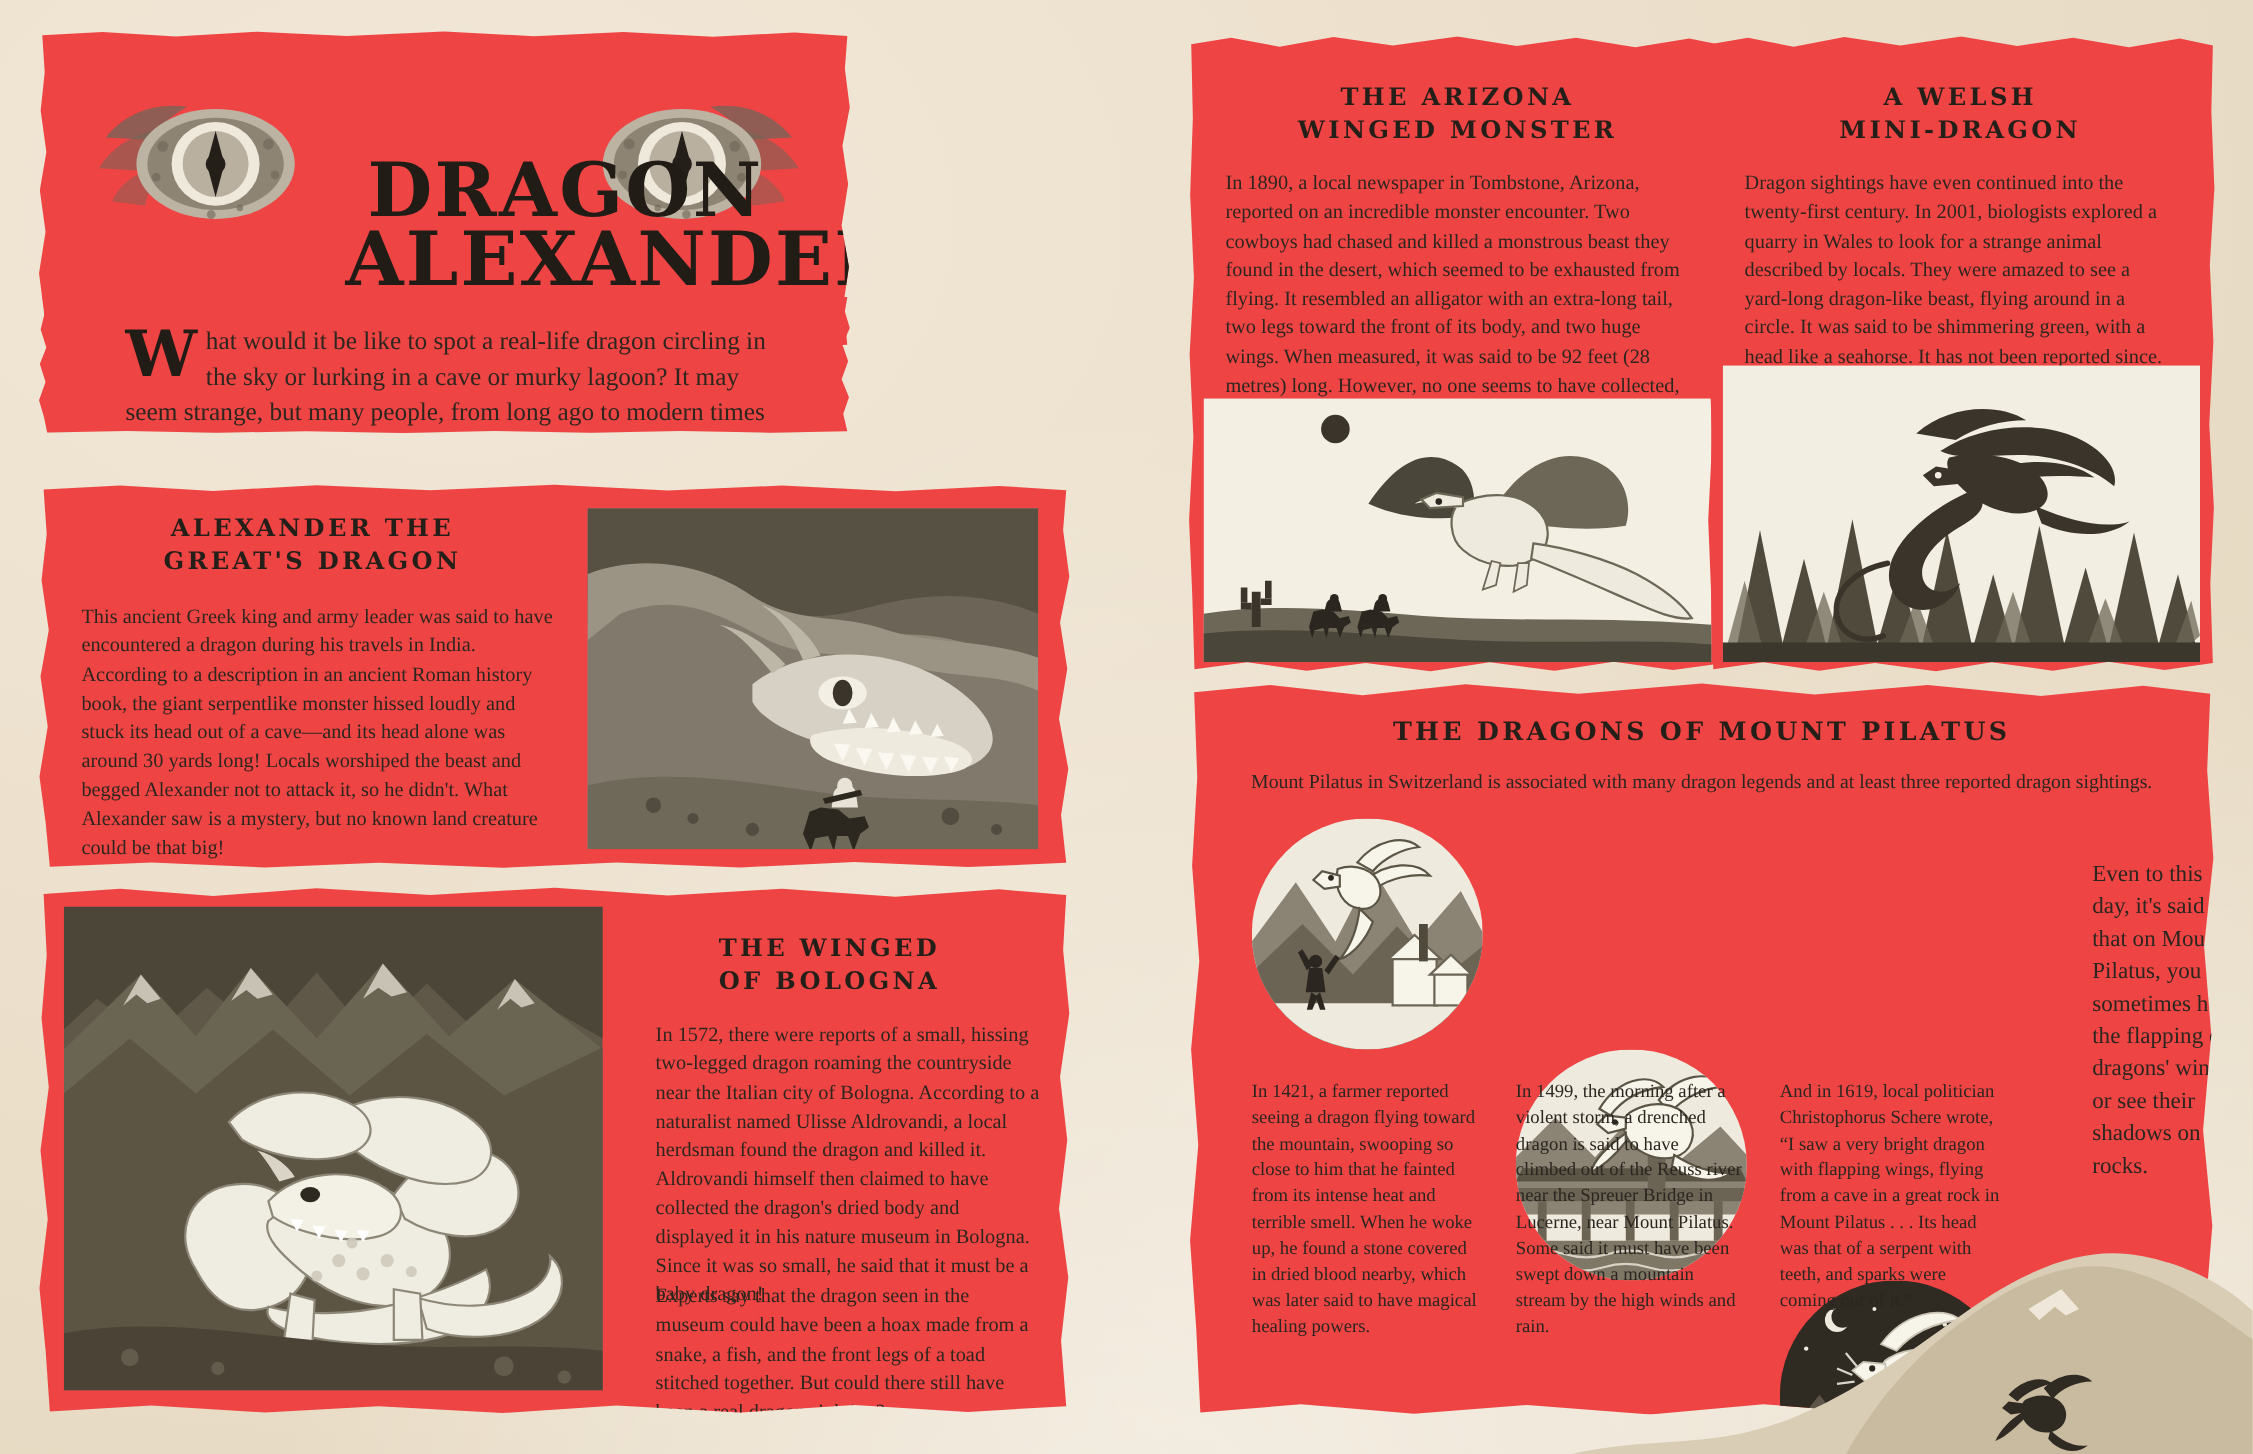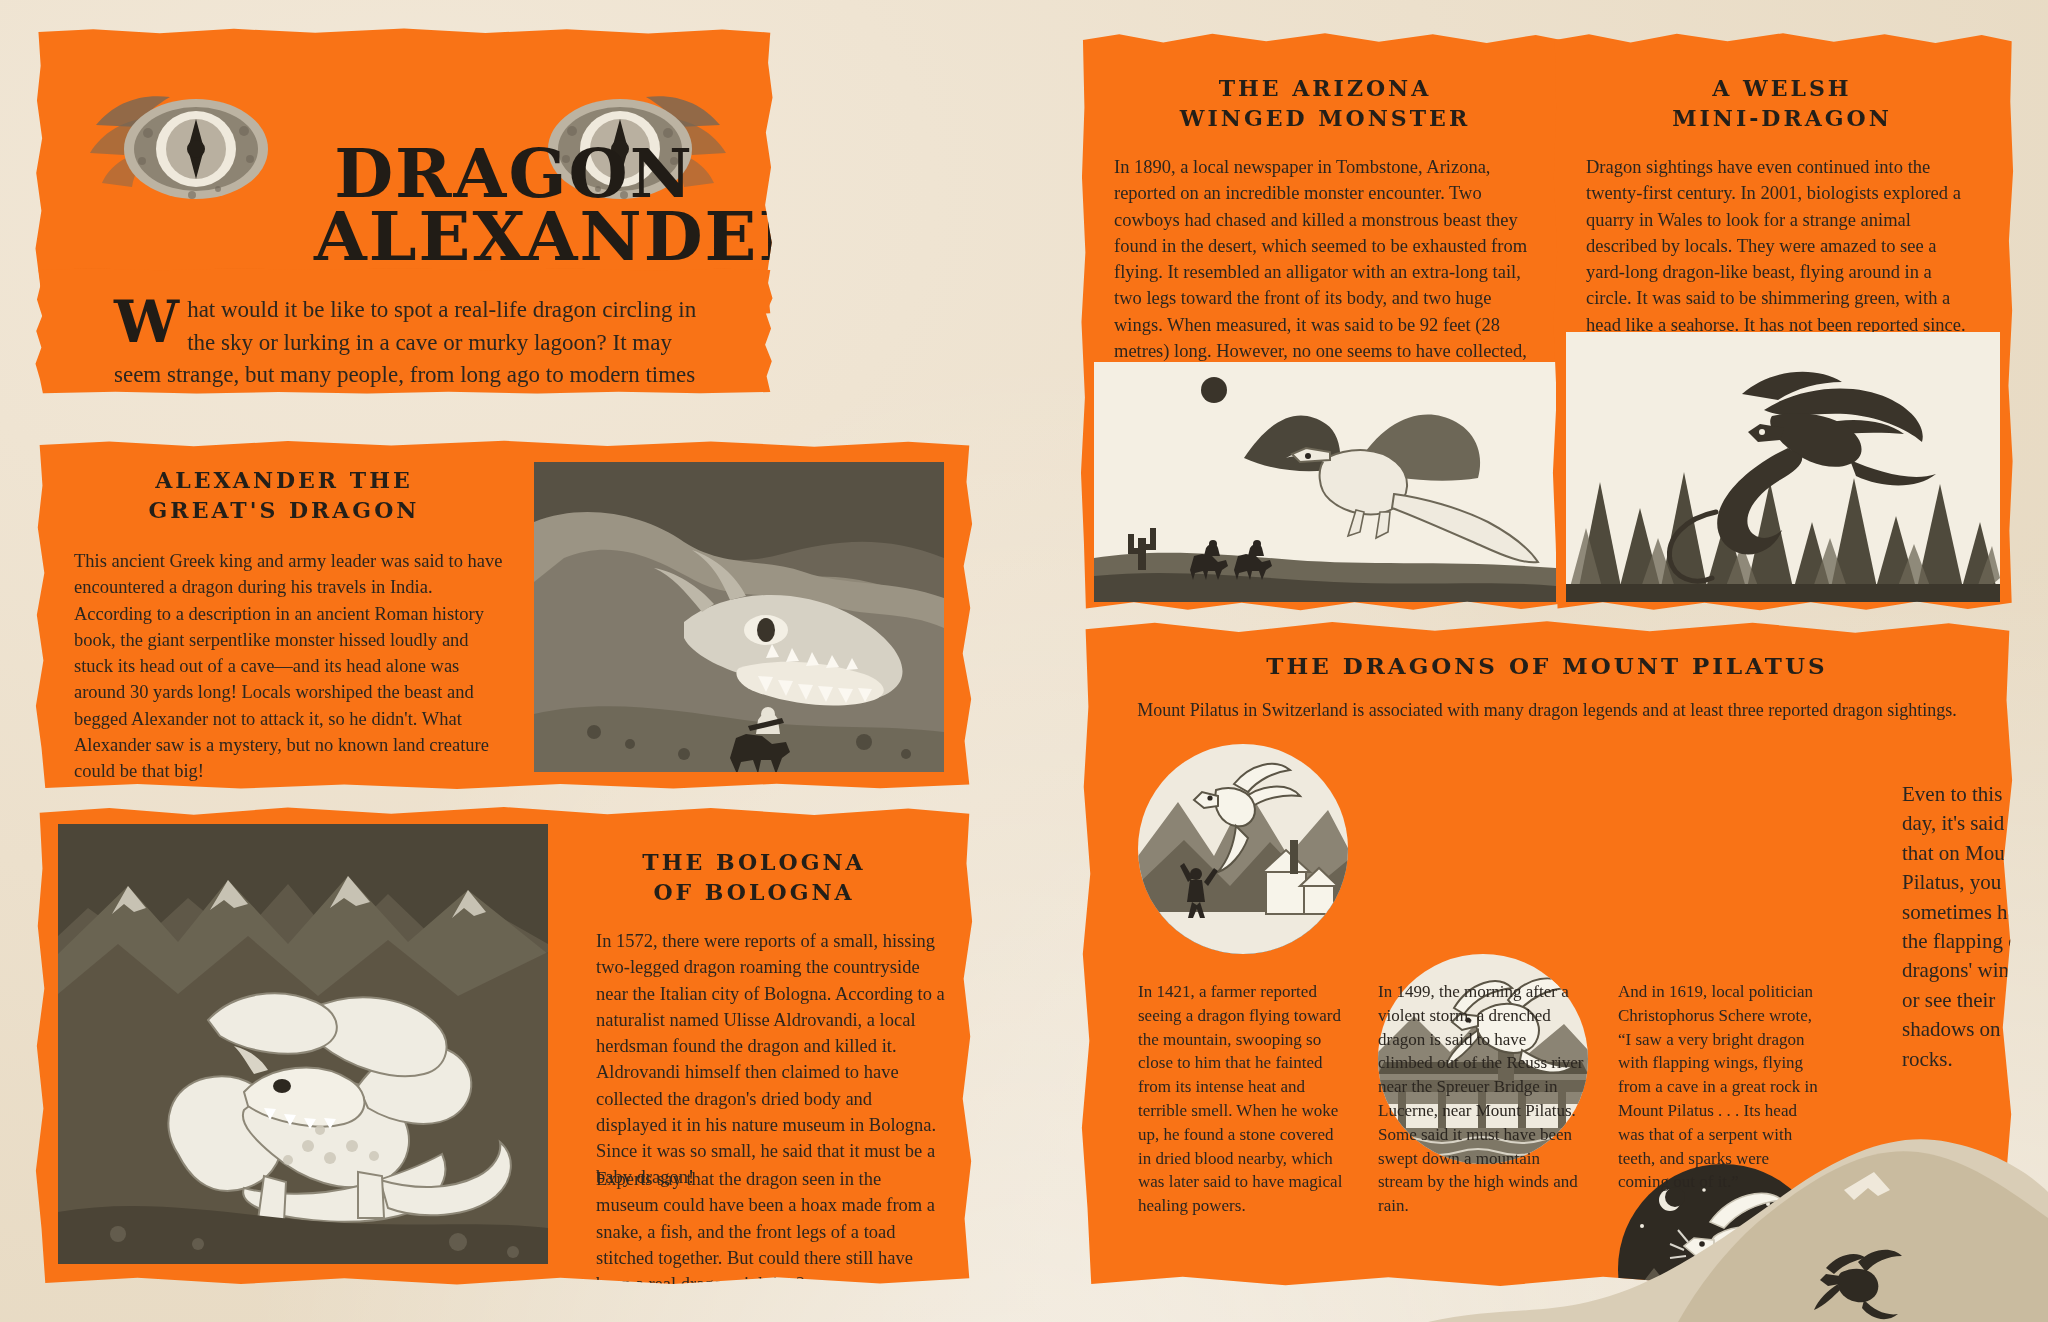--- a/index.html
+++ b/index.html
@@ -26,21 +26,21 @@
     position: absolute;
     inset: 0;
     pointer-events: none;
     background:
       radial-gradient(ellipse at 50% 120%, rgba(255,255,255,0.55) 0%, rgba(255,255,255,0) 55%),
       radial-gradient(ellipse at 95% 95%, rgba(255,255,255,0.45) 0%, rgba(255,255,255,0) 40%);
   }
   
   .panel {
     position: absolute;
-    background: #f97316;
+    background: #ef4444;
     box-shadow: 0 2px 6px rgba(90,70,45,0.18);
   }
   .panel.torn {
     -webkit-clip-path: polygon(
       0.6% 1.4%, 8% 0.4%, 17% 1.8%, 27% 0.3%, 38% 1.6%, 50% 0.2%, 61% 1.7%,
       72% 0.4%, 83% 1.9%, 93% 0.5%, 99.5% 1.6%,
       99.2% 12%, 99.8% 24%, 98.9% 36%, 99.6% 48%, 98.8% 61%, 99.7% 74%,
       99.0% 86%, 99.5% 98.4%,
       90% 99.5%, 79% 98.2%, 68% 99.6%, 56% 98.3%, 45% 99.7%, 33% 98.4%,
       22% 99.6%, 11% 98.3%, 1.2% 99.4%,
@@ -293,21 +293,21 @@
         <g fill="#6e6757" opacity=".7">
           <circle cx="60" cy="410" r="8"></circle>
             <circle cx="140" cy="420" r="6"></circle>
           <circle cx="400" cy="418" r="9"></circle>
             <circle cx="455" cy="428" r="6"></circle>
         </g>
       </svg>
     </div>
 
     <div class="heading" style="position:absolute; left:530px; top:42px; width:380px; font-size:22px;">
-      <span>THE BOLOGNA</span><br>
+      <span>THE WINGED</span><br>
       <span>OF BOLOGNA</span>
     </div>
     <p class="body" style="position:absolute; left:562px; top:122px; width:350px; font-size:18.5px;">In 1572, there were reports of a small, hissing two-legged dragon roaming the countryside near the Italian city of Bologna. According to a naturalist named Ulisse Aldrovandi, a local herdsman found the dragon and killed it. Aldrovandi himself then claimed to have collected the dragon's dried body and displayed it in his nature museum in Bologna. Since it was so small, he said that it must be a baby dragon!</p>
     <p class="body" style="position:absolute; left:562px; top:360px; width:350px; font-size:18.5px;">Experts say that the dragon seen in the museum could have been a hoax made from a snake, a fish, and the front legs of a toad stitched together. But could there still have been a real dragon sighting?</p>
   </div>
 </div>
 
 <div class="panel torn" style="left:1080px; top:32px; width:490px; height:580px;">
   <div class="panel-inner">
     <div class="heading" style="position:absolute; left:20px; top:42px; width:450px; font-size:22px;">

